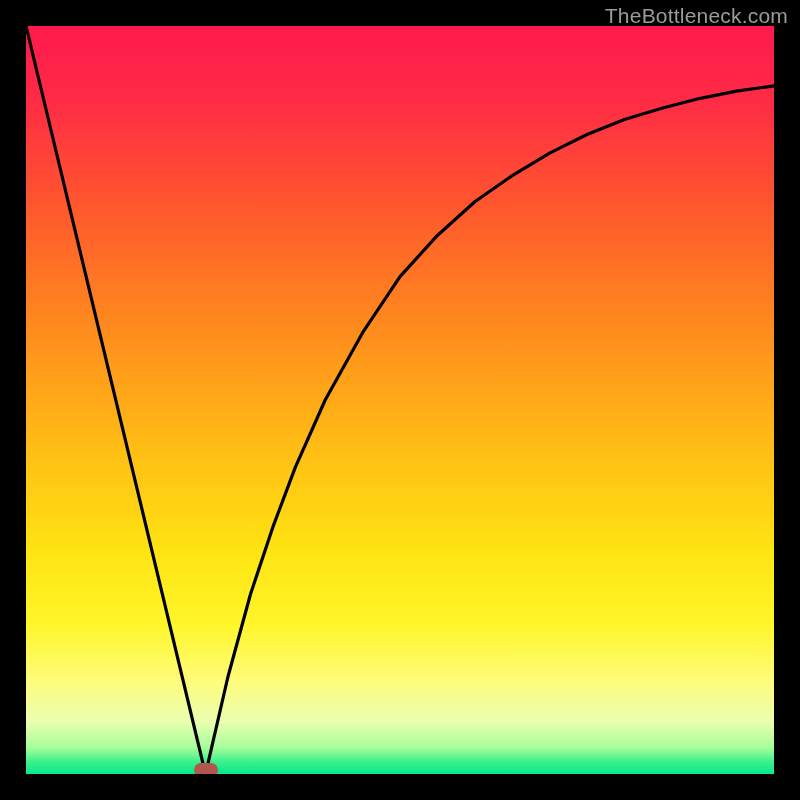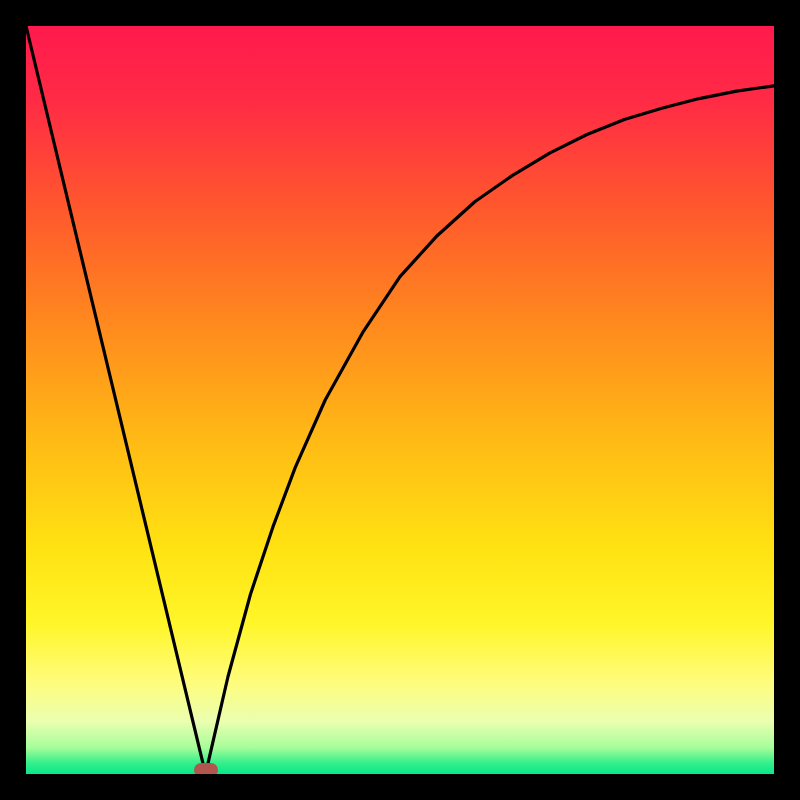--- a/index.html
+++ b/index.html
@@ -70,13 +70,14 @@
             <stop offset="100%" stop-color="#08e88a"></stop>
           </linearGradient>
       </defs>
       <rect x="0" y="0" width="748" height="748" fill="url(#grad)"></rect>
     </svg>
     <svg id="curve-svg" width="748" height="748" viewBox="0 0 748 748" preserveAspectRatio="none" style="position:absolute;top:0;left:0">
       <path id="curve-path" d="M 0.00 0.00 L 179.52 748.00 L 179.52 748.00 L 201.96 650.76 L 224.40 568.48 L 246.84 501.16 L 269.28 441.32 L 299.20 374.00 L 336.60 306.68 L 374.00 250.58 L 411.40 209.44 L 448.80 175.78 L 486.20 149.60 L 523.60 127.16 L 561.00 108.46 L 598.40 93.50 L 635.80 82.28 L 673.20 72.56 L 710.60 65.08 L 748.00 59.84" fill="none" stroke="#000" stroke-width="3.2" stroke-linejoin="round" stroke-linecap="round"></path>
     </svg>
     <div id="min-dot" class="dot" style="left: 179.52px; top: 744px;"></div>
   </div>
+  <div class="watermark">TheBottleneck.com</div>
 </div>
 
 </body></html>

